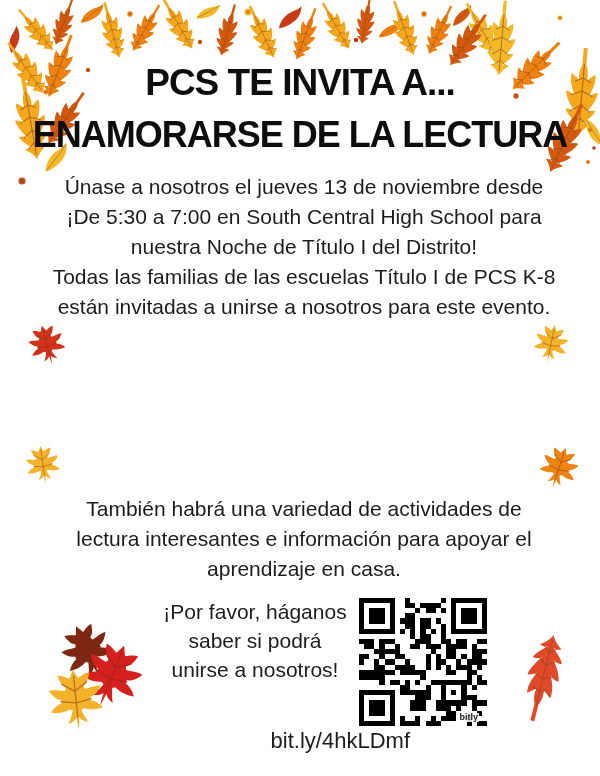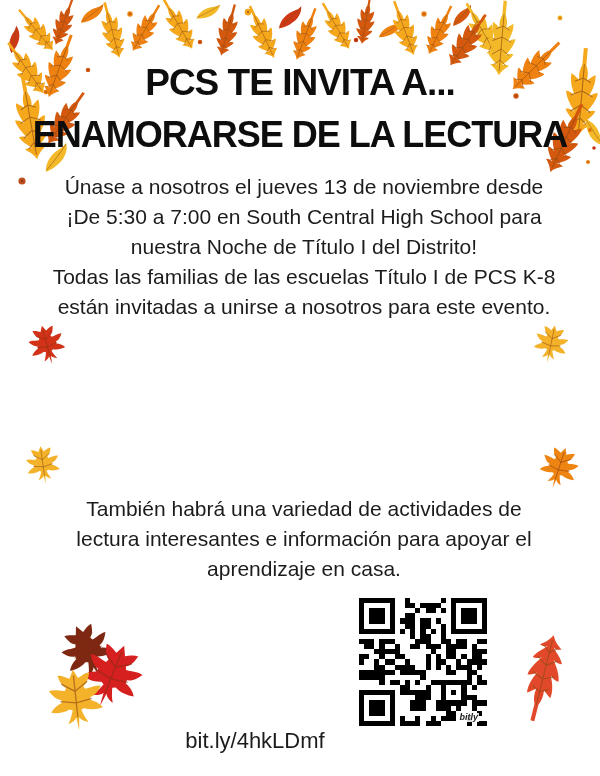--- a/index.html
+++ b/index.html
@@ -23,27 +23,27 @@
   }
   .intro{top:172px;}
   .author{top:357px;}
   .activities{top:494px;}
   .rsvp{
     position:absolute;left:100px;width:310px;top:597px;
     text-align:center;white-space:pre-line;font-size:21px;line-height:29px;
   }
   .link{
     position:absolute;left:100px;width:310px;top:728px;
-    text-align:center;font-size:22px;
+    text-align:right;font-size:22px;
   }
   .qr-wrap{position:absolute;left:359px;top:598px;width:128px;height:128px;}
   .qr-wrap svg{display:block;}
   .bitly{
     position:absolute;right:8px;bottom:4px;
-    font-size:9px;font-style:italic;font-weight:bold;color:#222;
+    font-size:9px;font-weight:bold;color:#222;
     background:rgba(255,255,255,.85);padding:0 1px;line-height:1;
   }
 </style>
 </head>
 <body>
 
 <div class="flyer">
 
   <svg class="deco" width="600" height="776" viewBox="0 0 600 776" aria-hidden="true">
     <defs>
@@ -123,20 +123,23 @@
   <div class="title t1">PCS TE INVITA A...</div>
 
   <div class="para intro">Únase a nosotros el jueves 13 de noviembre desde
 ¡De 5:30 a 7:00 en South Central High School para
 nuestra Noche de Título I del Distrito!
 Todas las familias de las escuelas Título I de PCS K-8
 están invitadas a unirse a nosotros para este evento.</div>
   <div class="para activities">También habrá una variedad de actividades de
 lectura interesantes e información para apoyar el
 aprendizaje en casa.</div>
+  <div class="rsvp">¡Por favor, háganos
+saber si podrá
+unirse a nosotros!</div>
   <div class="link">bit.ly/4hkLDmf</div>
 
   <div class="qr-wrap">
     <svg viewBox="0 0 25 25" width="128" height="128" shape-rendering="crispEdges">
       <g fill="#000">
         <rect x="0" y="0" width="7" height="7"></rect>
           <rect x="1" y="1" width="5" height="5" fill="#fff"></rect>
           <rect x="2" y="2" width="3" height="3"></rect>
         <rect x="18" y="0" width="7" height="7"></rect>
           <rect x="19" y="1" width="5" height="5" fill="#fff"></rect>

